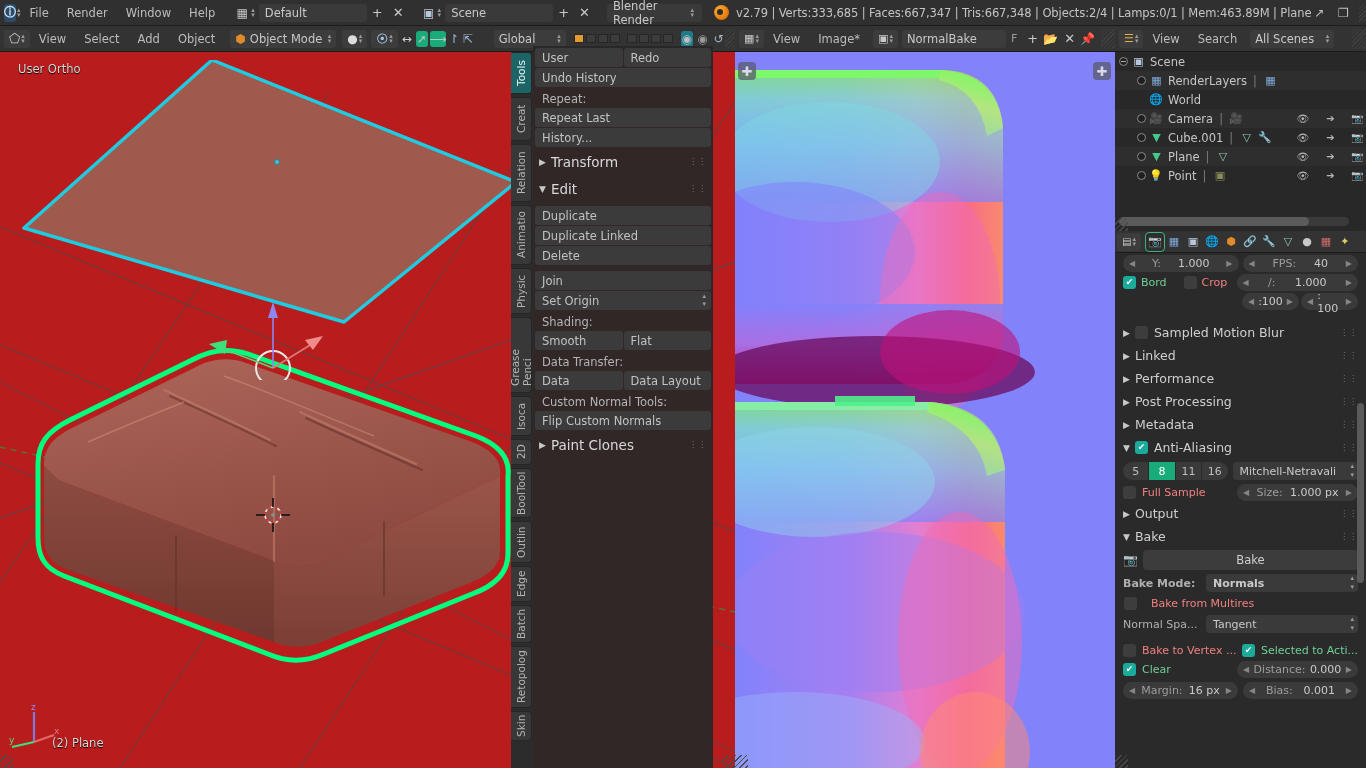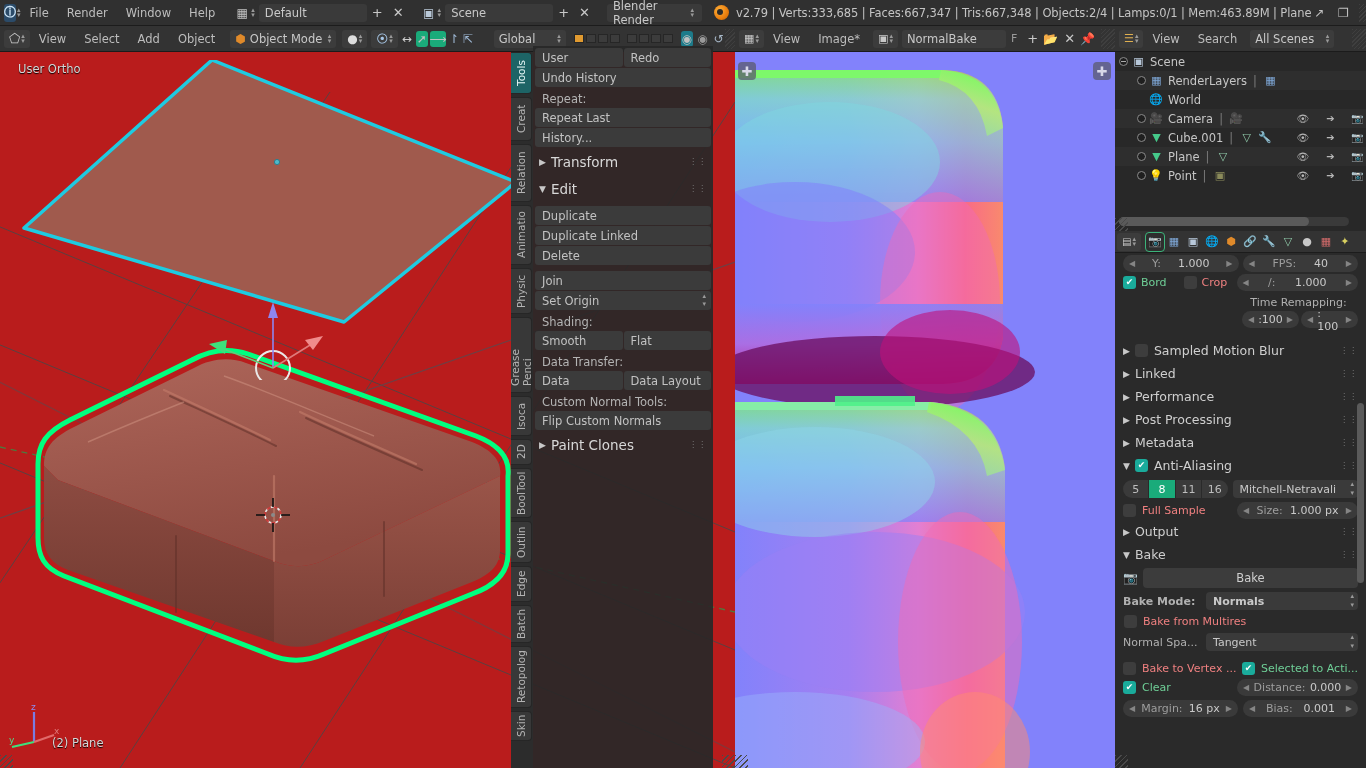--- a/index.html
+++ b/index.html
@@ -771,23 +771,20 @@
           <span class="lbl-red">Crop</span>
         </div>
         <div class="numfield">
           <span class="arrowl">◀</span>
           <span class="l">/:</span>
           <span>1.000</span>
           <span class="arrowr">▶</span>
         </div>
       </div>
 
-      <div class="pr-row" style="justify-content:flex-end;padding-top:4px;">
-        <span class="lbl-grey" style="width:119px;text-align:center;">Time Remapping:</span>
-      </div>
       <div class="pr-row" style="justify-content:flex-end;gap:2px;">
         <div class="numfield" style="flex:0 0 57px;justify-content:center;gap:4px;">
           <span class="arrowl">◀</span>
           <span>:100</span>
           <span class="arrowr">▶</span>
         </div>
         <div class="numfield" style="flex:0 0 57px;justify-content:center;gap:4px;">
           <span class="arrowl">◀</span>
           <span>: 100</span>
           <span class="arrowr">▶</span>
@@ -863,21 +860,21 @@
       </div>
 
       <div class="pr-row" style="gap:5px;padding-top:2px;">
         <span style="font-size:12px;color:#d8b36a;">📷</span>
         <div class="bigbtn">Bake</div>
       </div>
       <div class="pr-row" style="gap:5px;padding-top:3px;font-weight:bold;">
         <span class="lbl-grey" style="flex:0 0 78px;">Bake Mode:</span>
         <div class="dropdown">Normals</div>
       </div>
-      <div class="pr-row" style="gap:6px;padding-top:4px;padding-left:9px;">
+      <div class="pr-row" style="gap:14px;padding-top:4px;padding-left:9px;">
         <span class="cbox"></span>
         <span class="lbl-red">Bake from Multires</span>
       </div>
       <div class="pr-row" style="gap:5px;padding-top:4px;">
         <span class="lbl-grey" style="flex:0 0 78px;">Normal Spa...</span>
         <div class="dropdown">Tangent</div>
       </div>
 
       <div style="height:9px;"></div>
 

